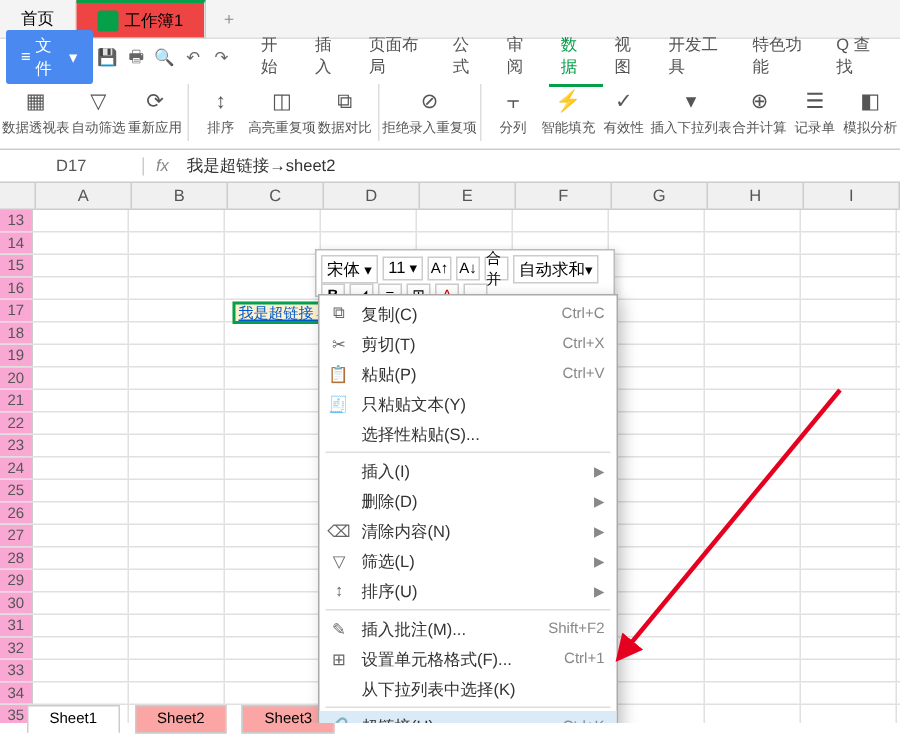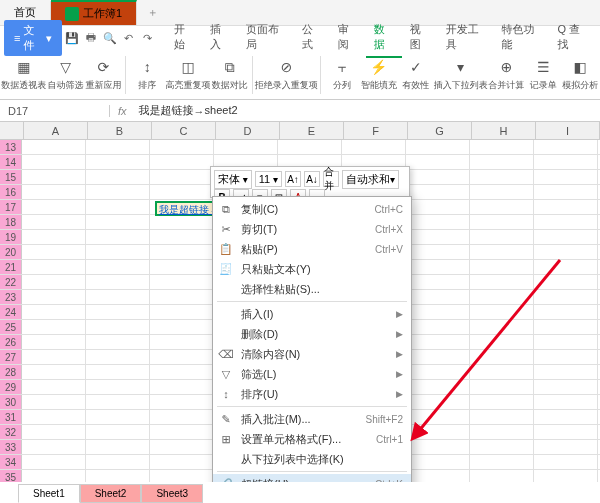--- a/index.html
+++ b/index.html
@@ -1,38 +1,38 @@
 <!DOCTYPE html>
 <html><head>
 <meta charset="utf-8">
 <style>
 * { margin: 0; padding: 0; box-sizing: border-box; font-family: "Microsoft YaHei", Arial, sans-serif; font-size: 11px; }
 body { background: #fff; width: 600px; height: 503px; overflow: hidden; position: relative; }
 
 .titlebar { height: 26px; background: #f4f4f4; display: flex; align-items: center; border-bottom: 1px solid #ddd; }
 .tab { padding: 4px 14px; border-right: 1px solid #ddd; display: flex; align-items: center; gap: 4px; }
-.tab.active { background: #c2410c; border-top: 2px solid #06a04b; }
+.tab.active { background: #ef4444; border-top: 2px solid #06a04b; }
 .logo { width: 14px; height: 14px; background: #06a04b; border-radius: 2px; }
 .tab-plus { padding: 4px 10px; color: #888; }
 
 .menubar { height: 24px; display: flex; align-items: center; padding: 0 4px; gap: 2px; background: #fff; }
 .mfile { padding: 3px 10px; background: #4a8af0; color: #fff; border-radius: 2px; display: flex; align-items: center; gap: 3px; }
 .mbtn { width: 18px; height: 18px; display: flex; align-items: center; justify-content: center; color: #666; }
 .mtabs { display: flex; margin-left: 8px; }
 .mtab { padding: 4px 8px; color: #555; }
 .mtab.active { color: #06a04b; border-bottom: 2px solid #06a04b; }
 
 .ribbon { height: 50px; border-bottom: 1px solid #ccc; display: flex; align-items: center; padding: 2px 4px; gap: 6px; background: #fff; }
 .rbtn { display: flex; flex-direction: column; align-items: center; gap: 2px; color: #555; min-width: 30px; }
 .rbtn .ric { width: 20px; height: 20px; display: flex; align-items: center; justify-content: center; font-size: 14px; }
 .rbtn .rlbl { font-size: 9px; white-space: nowrap; }
 .rsep { width: 1px; height: 38px; background: #ddd; }
 
 .fbar { height: 22px; border-bottom: 1px solid #ccc; display: flex; align-items: center; }
-.namebox { width: 110px; border-right: 1px solid #ccc; padding: 0 8px; color: #555; }
+.namebox { width: 96px; border-right: 1px solid #ccc; padding: 0 8px; color: #555; text-align: center; }
 .fx { padding: 0 8px; color: #888; font-style: italic; }
 .fval { flex: 1; padding: 0 4px; color: #333; }
 
 .grid { position: relative; height: 360px; overflow: hidden; }
 .colhdr { display: flex; height: 18px; background: #f0f0f0; border-bottom: 1px solid #ccc; }
 .corner { width: 26px; border-right: 1px solid #ccc; }
 .ch { width: 64px; border-right: 1px solid #ccc; text-align: center; color: #555; line-height: 18px; }
 .rows { position: relative; }
 .row { display: flex; height: 15px; border-bottom: 1px solid #e0e0e0; }
 .rh { width: 22px; background: #f9a8d4; border-right: 1px solid #ccc; text-align: center; color: #555; font-size: 10px; line-height: 15px; }
@@ -49,21 +49,21 @@
 .ctxitem { display: flex; align-items: center; height: 20px; padding: 0 8px 0 4px; color: #333; gap: 6px; }
 .ctxitem.highlight { background: #daeaf7; }
 .ctxic { width: 18px; display: flex; justify-content: center; color: #666; font-size: 11px; }
 .ctxlbl { flex: 1; font-size: 11px; }
 .ctxshort { color: #888; font-size: 10px; }
 .ctxarrow { color: #888; font-size: 9px; }
 .ctxsep { height: 1px; background: #ddd; margin: 2px 4px; }
 
 .arrow-line { position: absolute; z-index: 20; pointer-events: none; }
 
-.sheettabs { position: absolute; bottom: 0; left: 18px; display: flex; gap: 0; }
+.sheettabs { position: absolute; bottom: 14px; left: 18px; display: flex; gap: 10px; }
 .stab { padding: 3px 14px; border: 1px solid #ccc; background: #fca5a5; font-size: 10px; }
 .stab.active { background: #fff; border-bottom: 1px solid #fff; }
 </style>
 </head>
 <body>
 
 <div class="titlebar">
   <div class="tab">
       <span>首页</span>
     </div>

